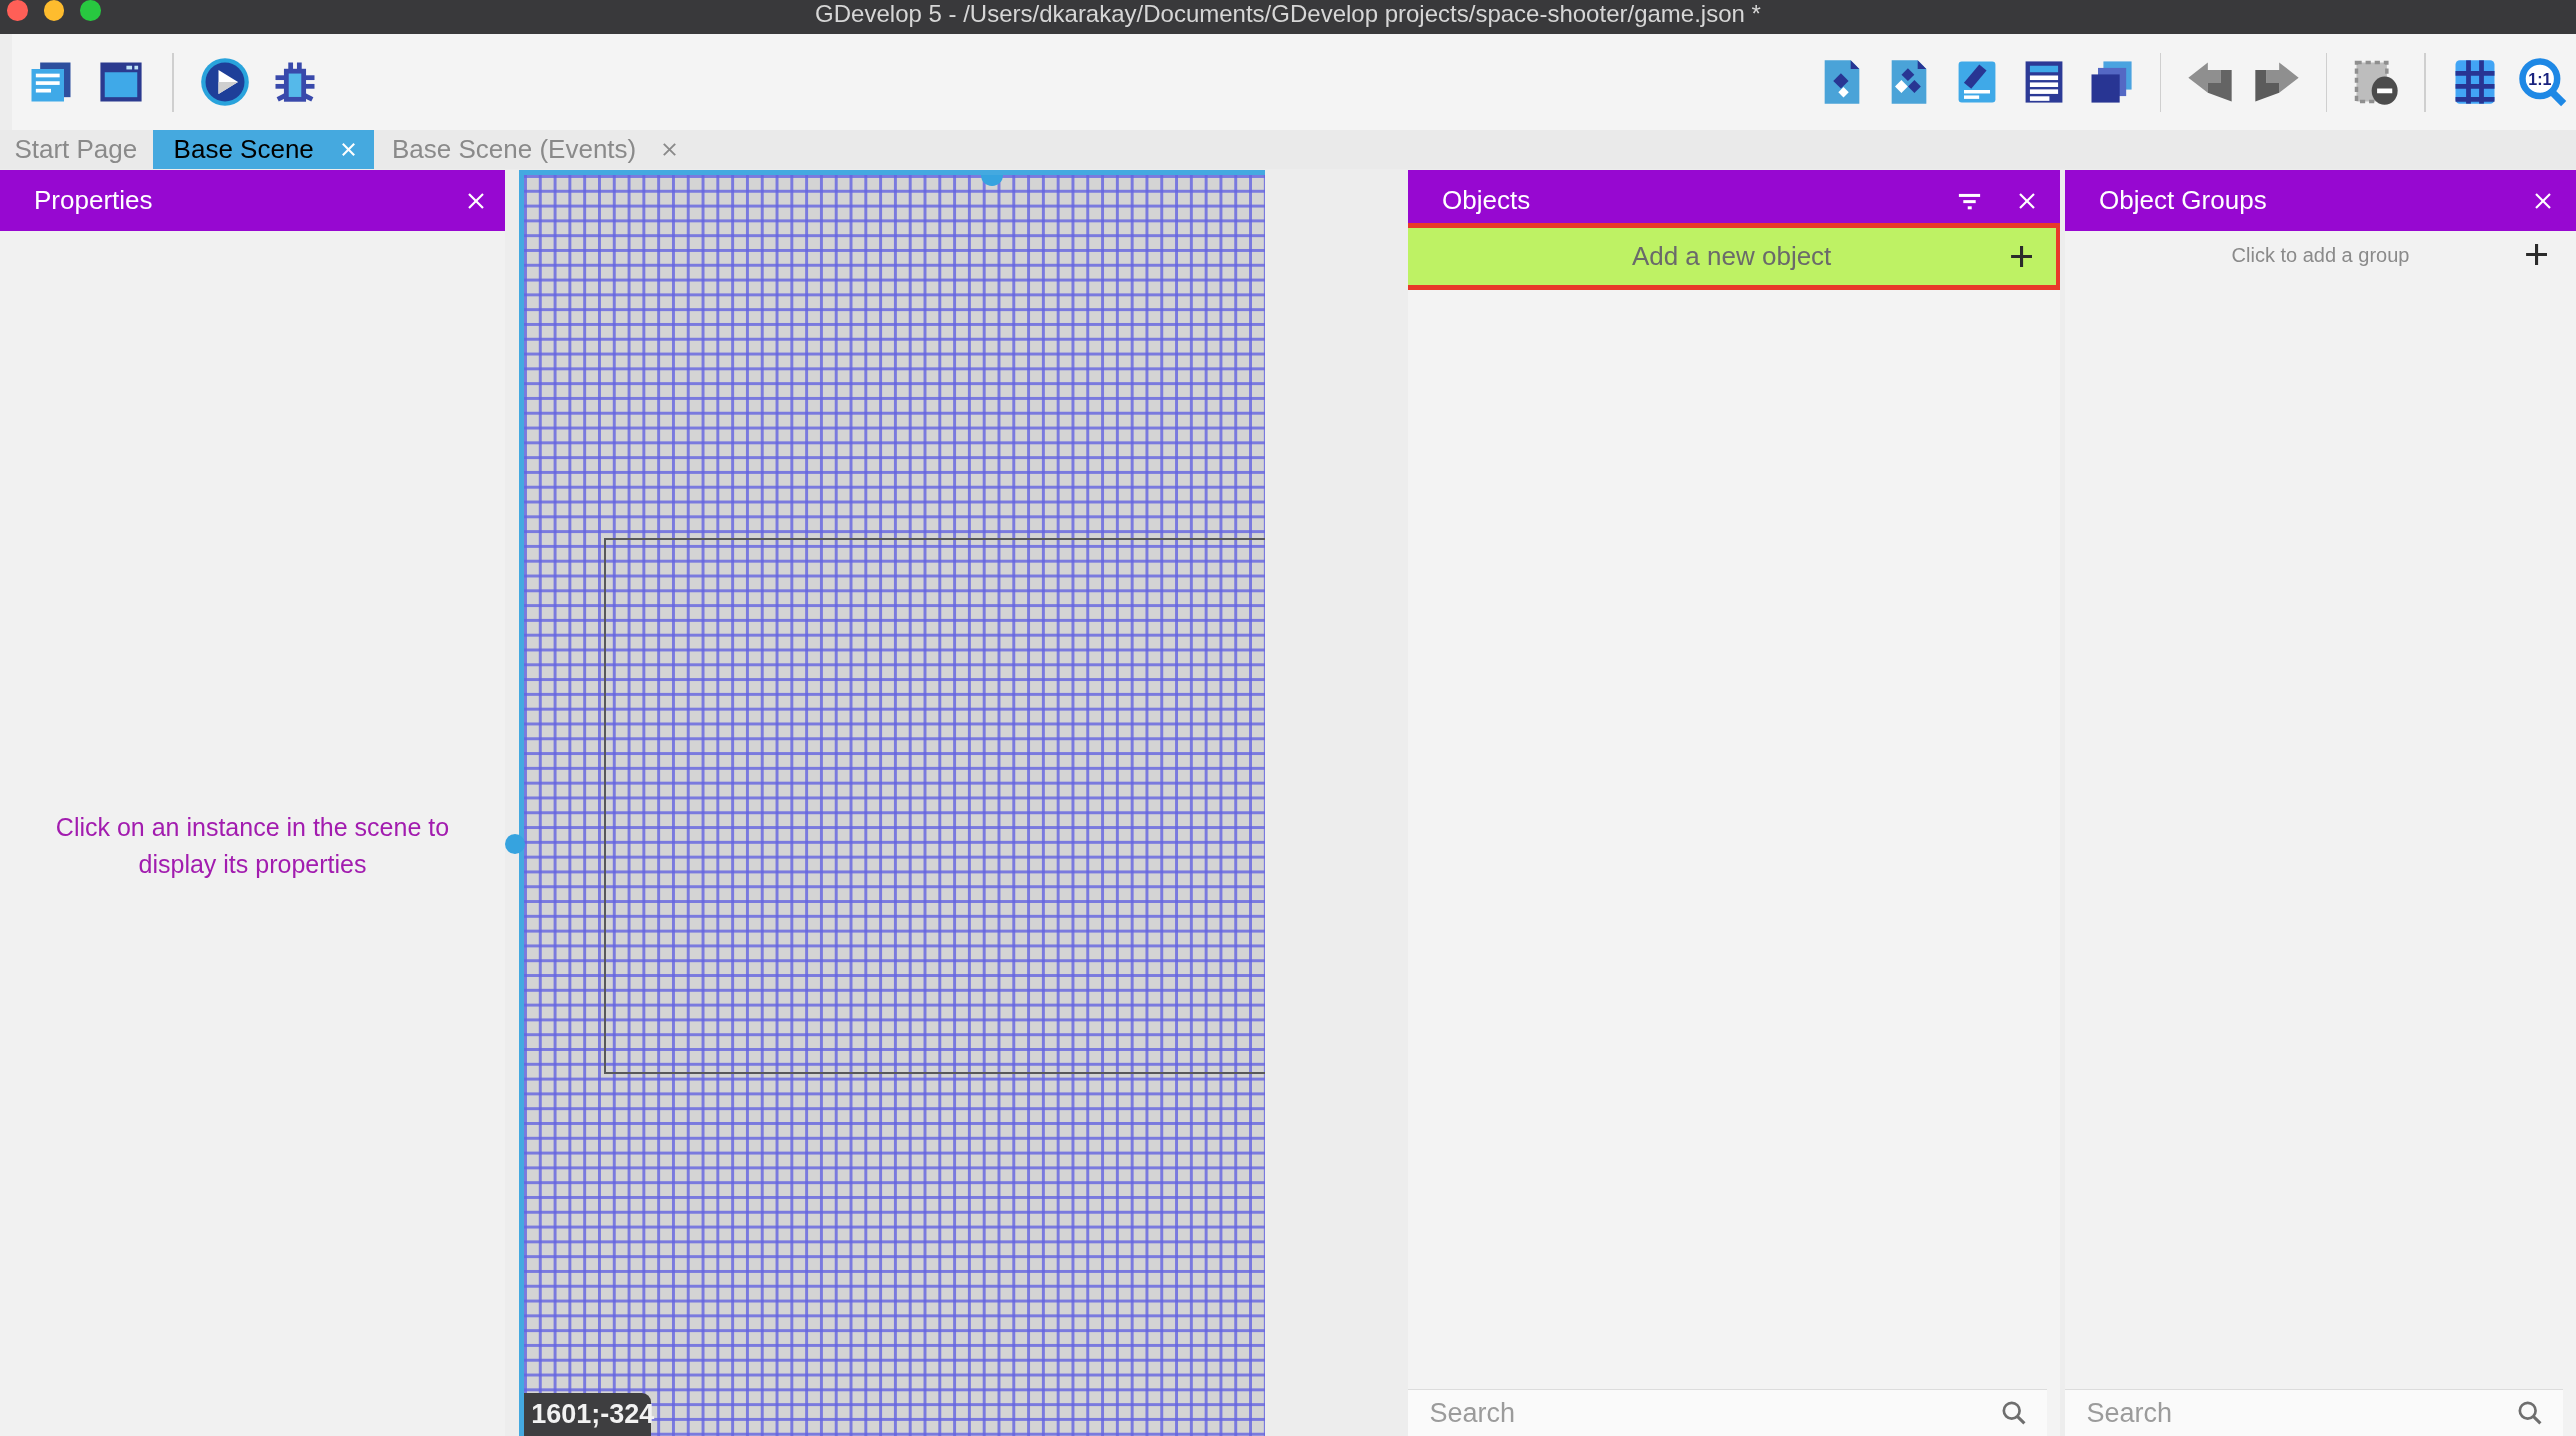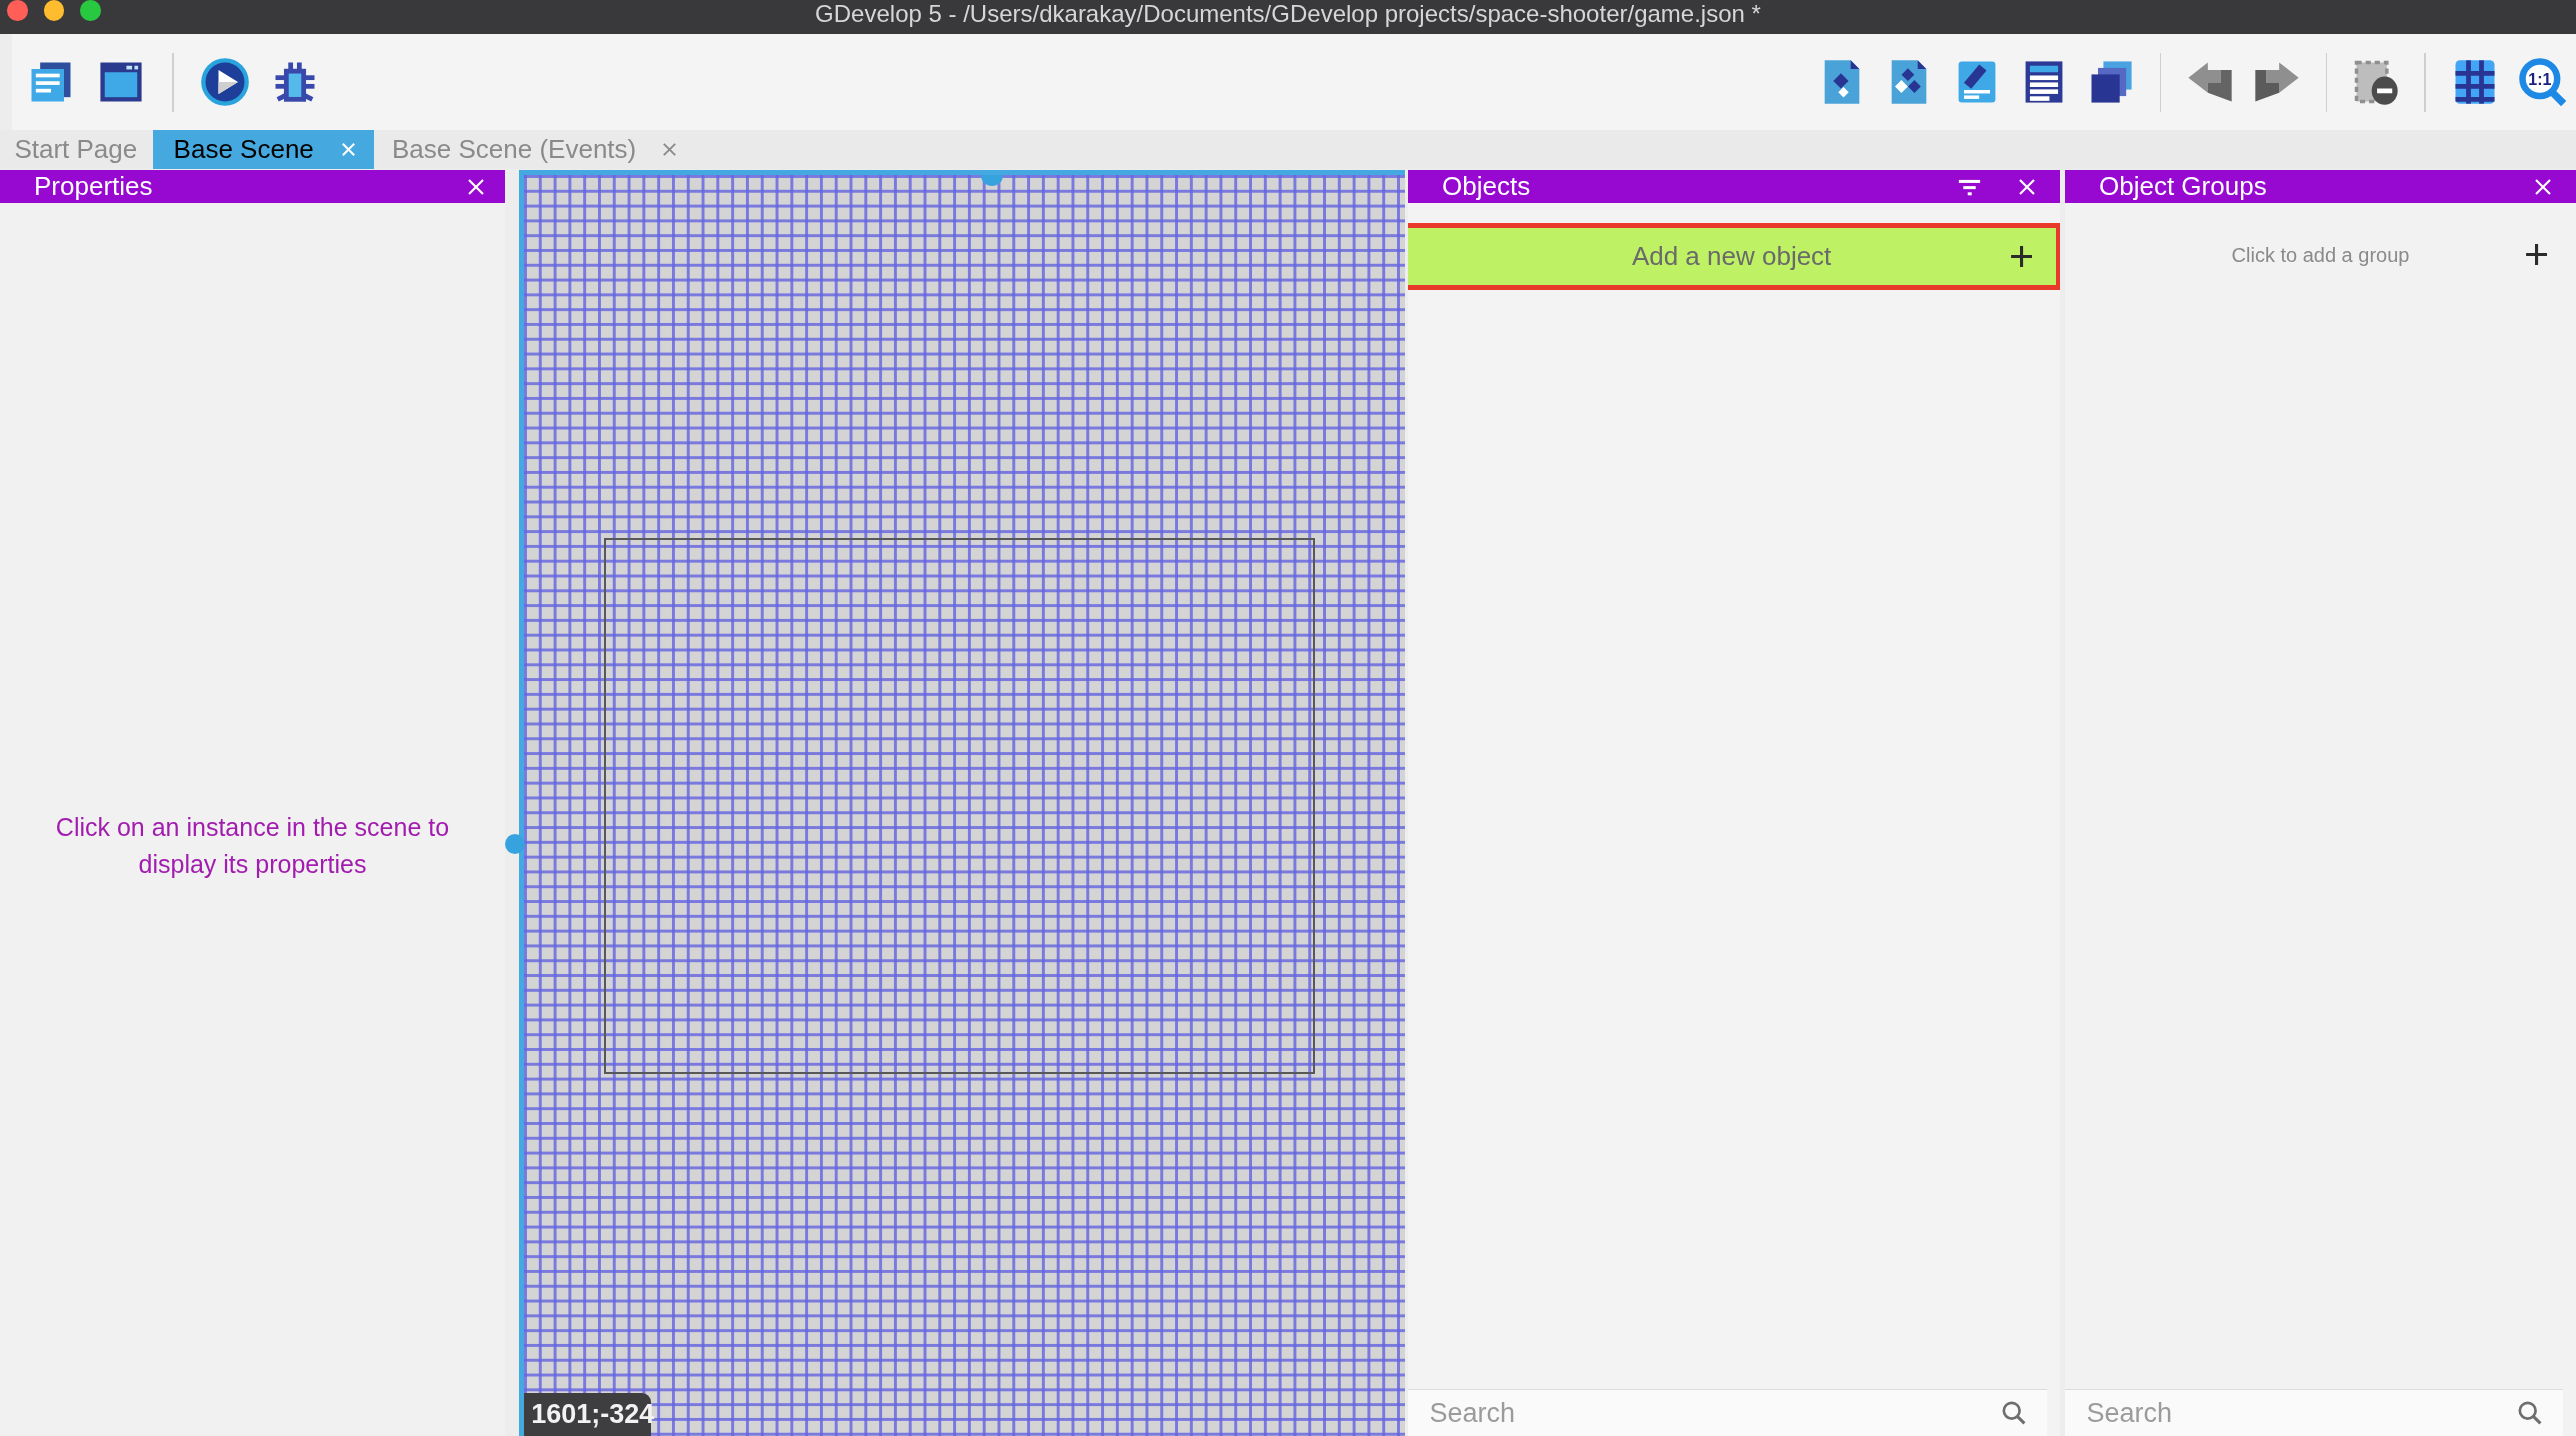--- a/index.html
+++ b/index.html
@@ -31,31 +31,31 @@
   .tab { display:flex; align-items:center; font-size:26px; color:#8a8a8a; }
   .tab .x { margin-left:auto; display:flex; align-items:center; }
   .tab-start { width:153px; padding-left:14.4px; }
   .tab-active { width:221px; padding:0 16px 0 20.6px; background:#45a9df; color:#000000; }
   .tab-events { width:318px; padding:0 12.6px 0 18px; }
 
   
   .content { position:absolute; left:0; top:170px; width:2576px; height:1267px;
     background:#ededed; }
   .panel { position:absolute; top:0; height:1267px; overflow:hidden; }
-  .phead { position:absolute; left:0; right:0; top:0; height:33px; background:#9708d1;
+  .phead { position:absolute; left:0; right:0; top:0; height:61px; background:#9708d1;
     display:flex; align-items:center; color:#fff; font-size:26px; }
   .phead .ptitle { padding-left:34px; }
   .pclose { position:absolute; top:50%; transform:translateY(-50%); display:flex; }
 
   .props { left:0; width:505px; background:#f1f1f1; }
   .props-msg { position:absolute; top:639px; left:0; width:505px; padding:0 16px;
     text-align:center; color:#a21caf; font-size:25px; line-height:37px; }
 
   
-  .canvas { position:absolute; left:519px; top:0; width:886px; height:1267px;
+  .canvas { position:absolute; left:519px; top:0; width:746px; height:1267px;
     border-top:5.4px solid #44a9e0; border-left:5.4px solid #44a9e0;
     background-color:#d4d4d4;
     background-image:
       linear-gradient(to right, rgba(100,100,225,0.8) 2.7px, transparent 2.7px),
       linear-gradient(to bottom, rgba(100,100,225,0.8) 2.7px, transparent 2.7px);
     background-size:14.8px 14.8px; overflow:hidden; }
   .scene-rect { position:absolute; left:80px; top:363px; width:711px; height:536px;
     border:2.7px solid #58585a; }
   .coord-badge { position:absolute; left:-5.4px; top:1218px; width:132px; height:43px;
     background:#3e3e40; border-top-right-radius:9px; color:#f2f2f2;

